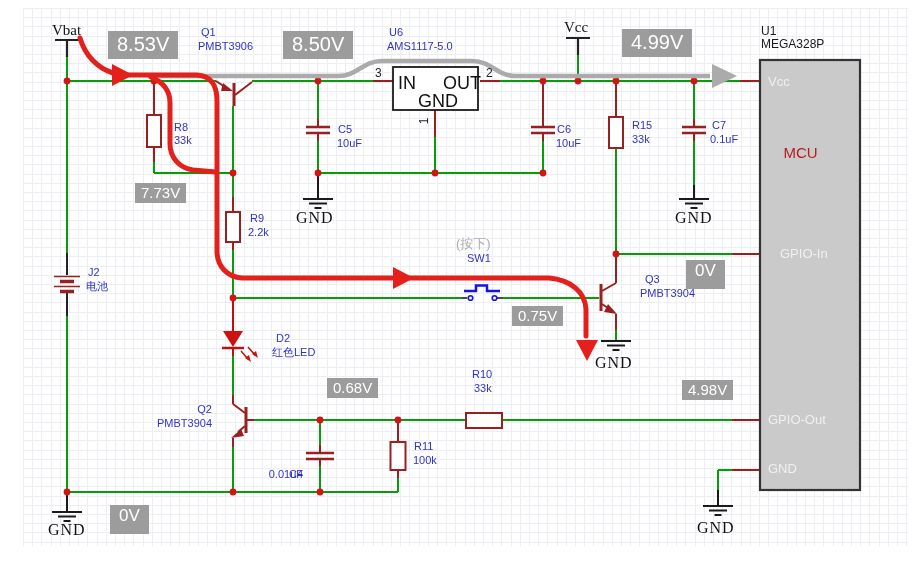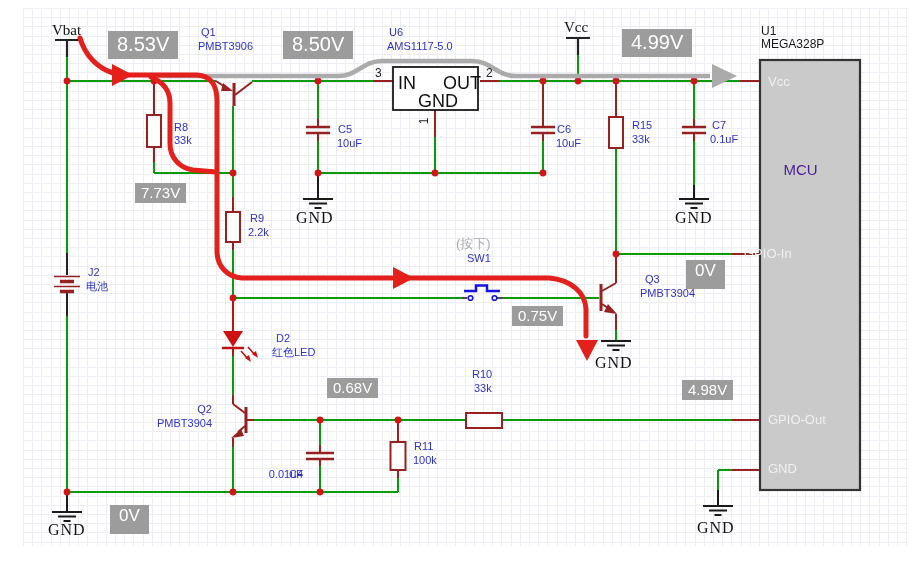--- a/index.html
+++ b/index.html
@@ -277,23 +277,23 @@
   <div class="abs lbl-blue" style="left:474px;top:382px;">33k</div>
 
   <div class="abs upin" style="left:398px;top:73px;">IN</div>
   <div class="abs upin" style="left:443px;top:73px;">OUT</div>
   <div class="abs upin" style="left:418px;top:91px;">GND</div>
   <div class="abs upin-num" style="left:375px;top:66px;">3</div>
   <div class="abs upin-num" style="left:486px;top:66px;">2</div>
   <div class="abs upin-num rot90" style="left:421px;top:114px;">1</div>
 
   <div class="abs pin-label" style="left:768px;top:74px;">Vcc</div>
-  <div class="abs pin-label" style="left:744px;top:246px;">GPIO-In</div>
+  <div class="abs pin-label" style="left:780px;top:246px;">GPIO-In</div>
   <div class="abs pin-label" style="left:768px;top:412px;">GPIO-Out</div>
   <div class="abs pin-label" style="left:768px;top:461px;">GND</div>
-  <div class="abs" style="left:760px;top:161px;width:81px;text-align:center;font-size:15px;color:#4c1d95;">MCU</div>
+  <div class="abs" style="left:760px;top:144px;width:81px;text-align:center;font-size:15px;color:#b91c1c;">MCU</div>
 
   <div class="abs gnd-t" style="left:296px;top:209px;">GND</div>
   <div class="abs gnd-t" style="left:675px;top:209px;">GND</div>
   <div class="abs gnd-t" style="left:595px;top:354px;">GND</div>
   <div class="abs gnd-t" style="left:48px;top:521px;">GND</div>
   <div class="abs gnd-t" style="left:697px;top:519px;">GND</div>
 </div>
 
 </body></html>

